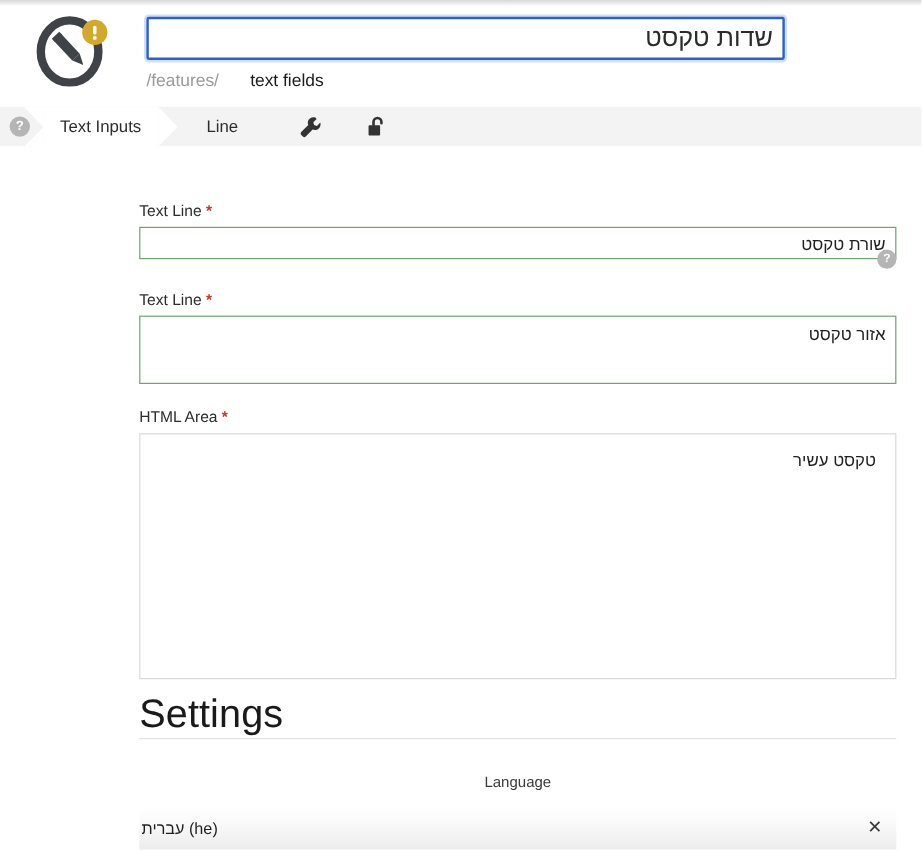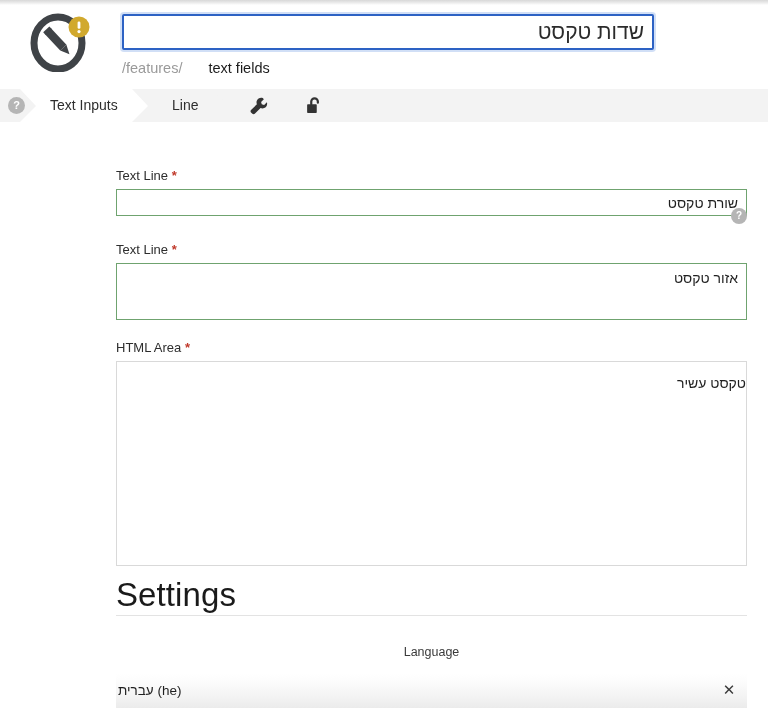--- a/index.html
+++ b/index.html
@@ -217,21 +217,21 @@
     resize: none;
     display: block;
   }
   .inp.line { height: 27px; line-height: 17px; }
   .inp.area { height: 57px; line-height: 18px; }
   .inp.html {
     height: 205px;
     border: 1px solid #d9d9d9;
     line-height: 18px;
     padding-top: 12px;
-    padding-right: 0;
+    padding-right: 16px;
   }
 
   #field-text-line { top: 46px; }
   #field-text-area { top: 120px; }
   #field-html-area { top: 218px; }
 
   
   .settings {
     position: absolute;
     left: 116px;

